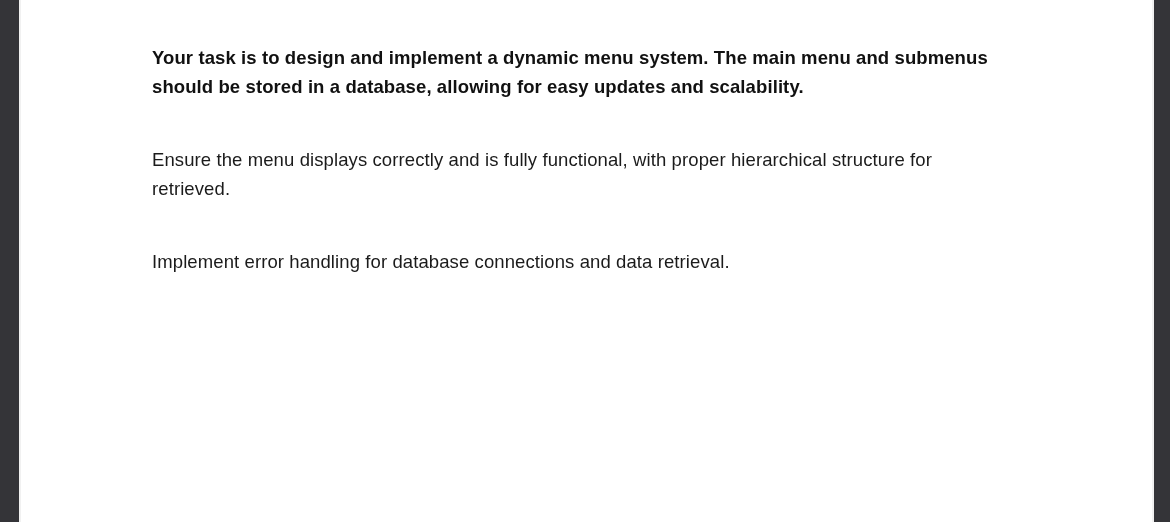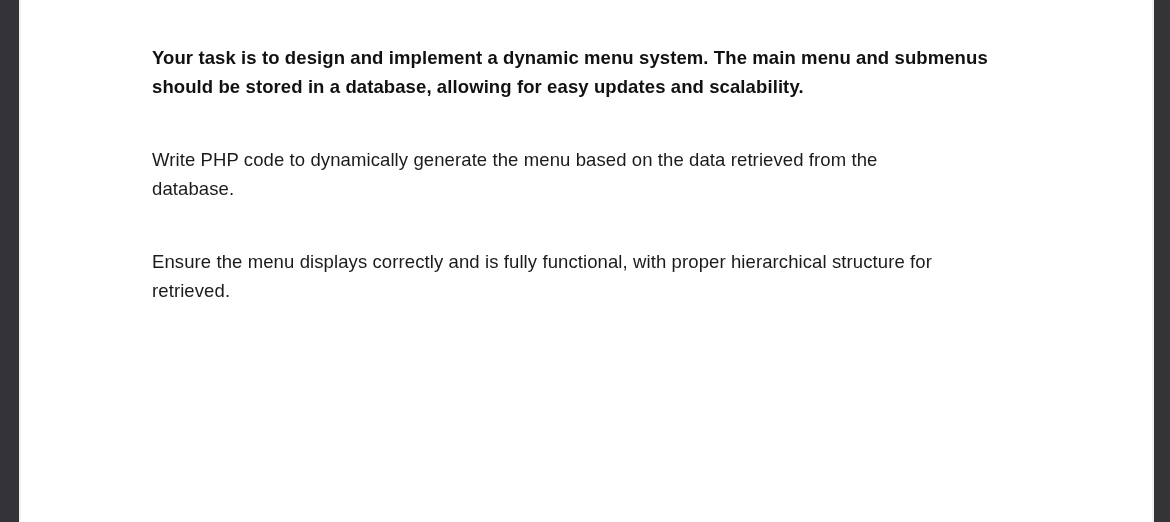--- a/index.html
+++ b/index.html
@@ -44,24 +44,23 @@
 </head>
 <body>
 
 <div class="viewer">
   <div class="edge-bar left"></div>
 
   <div class="paper">
     <div class="doc-text">
       <p class="heading">Your task is to design and implement a dynamic menu system. The main menu and submenus
 should be stored in a database, allowing for easy updates and scalability.</p>
-      <p>Write PHP code to dynamically generate the menu based on the data retrieved from the
-database.</p>
       <p>Ensure the menu displays correctly and is fully functional, with proper hierarchical structure for
 retrieved.</p>
+      <p>Implement error handling for database connections and data retrieval.</p>
       
       
       
     </div>
   </div>
 
   <div class="edge-bar right"></div>
 </div>
 
 </body></html>

